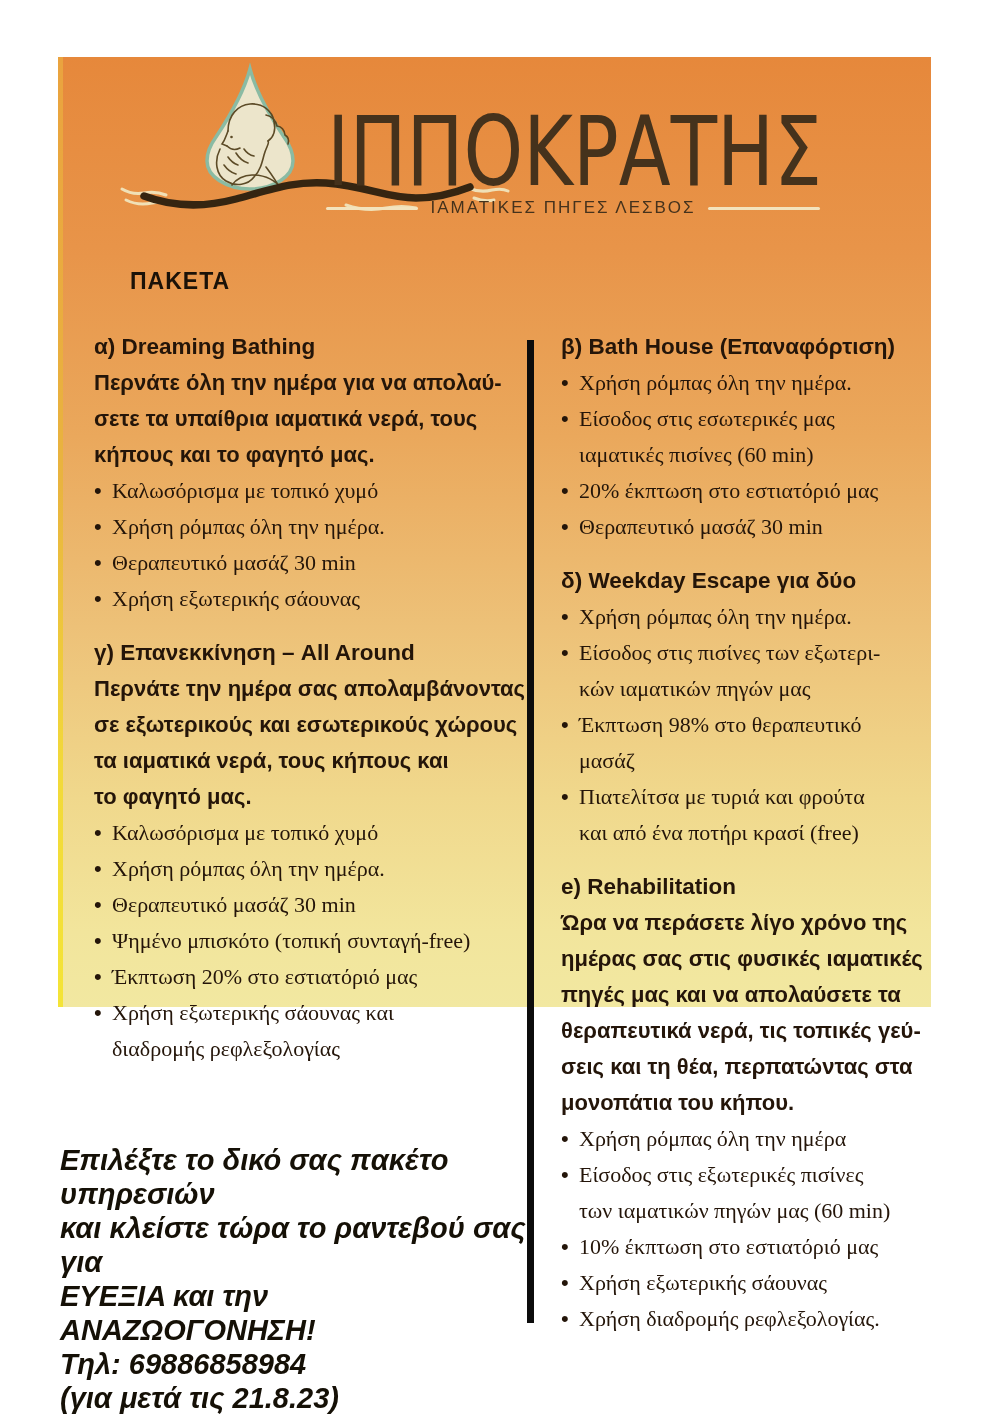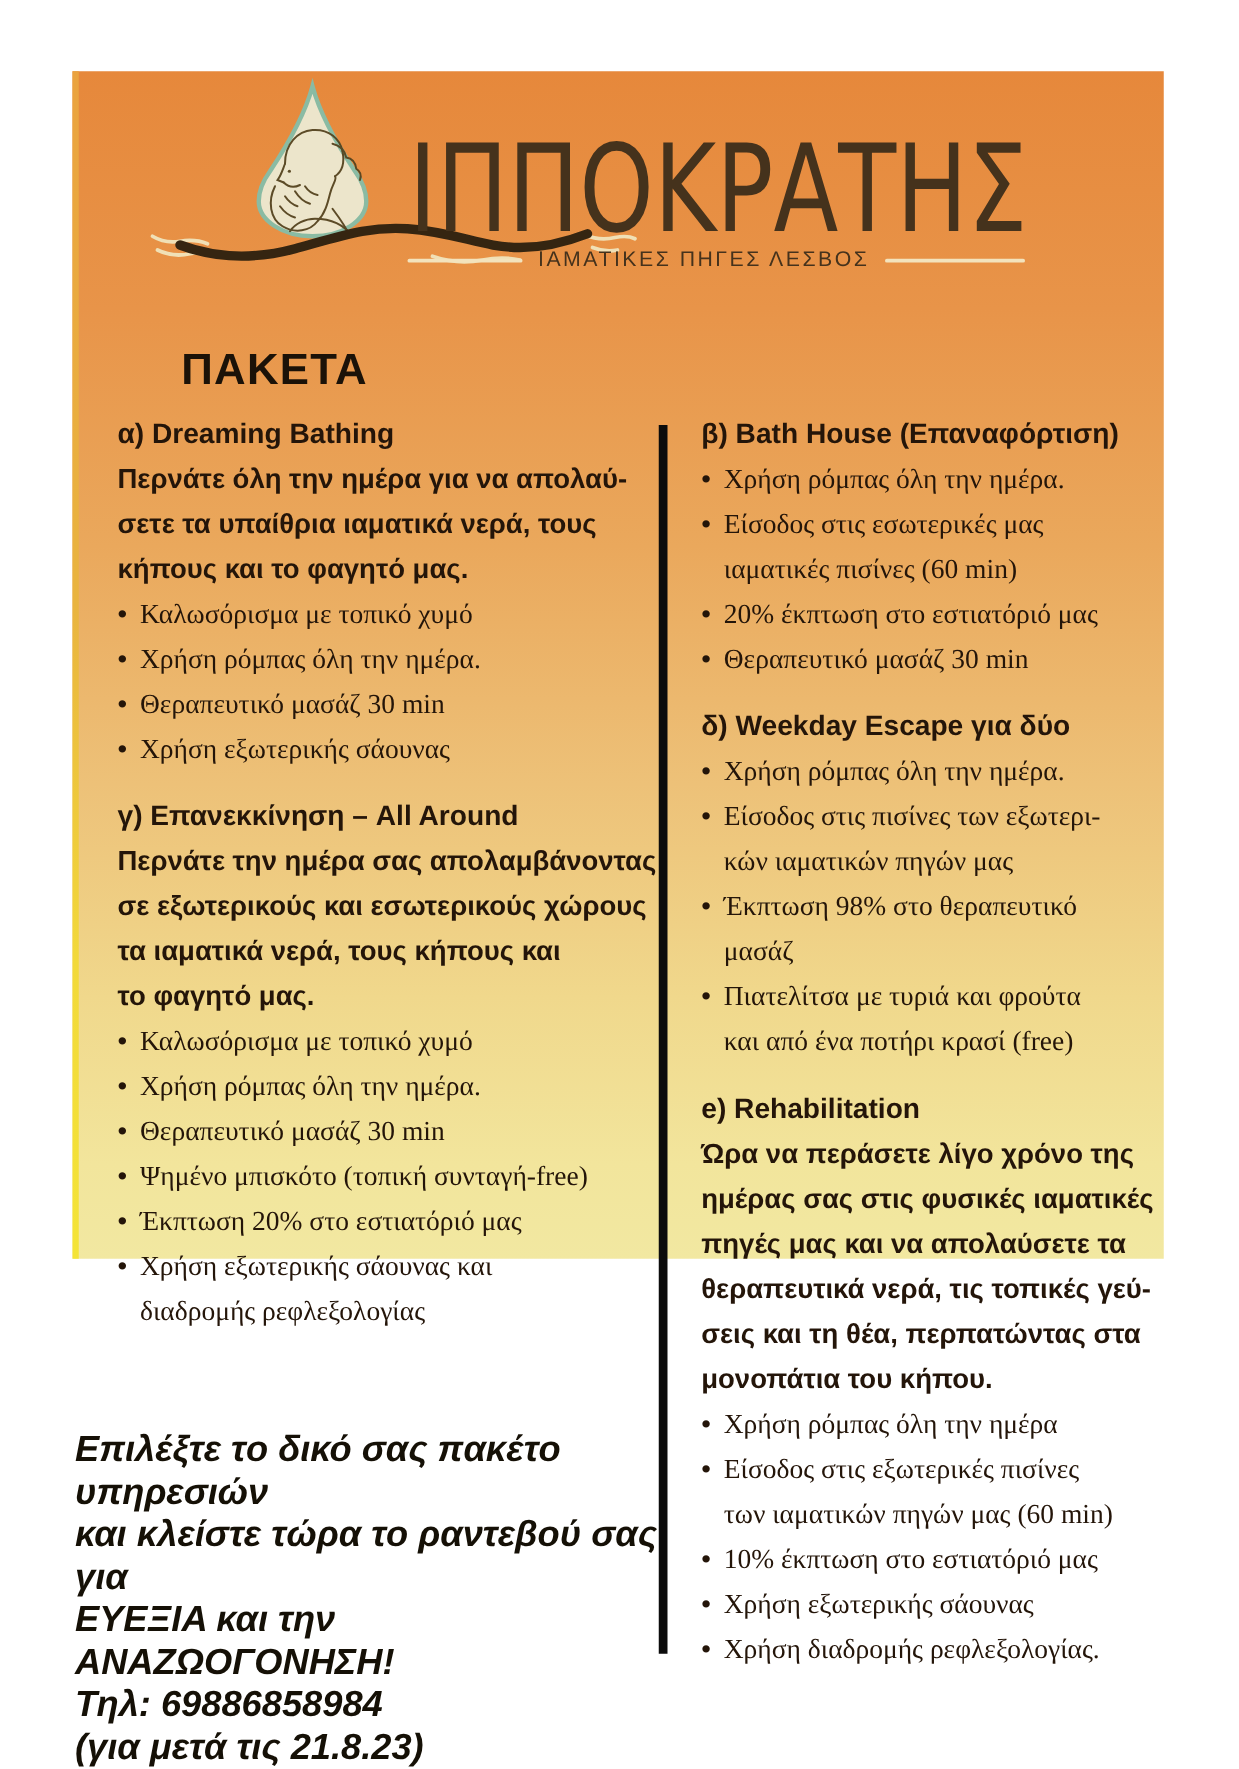--- a/index.html
+++ b/index.html
@@ -11,21 +11,21 @@
   .edge-strip{position:absolute;left:0;top:0;width:5px;height:100%;
           background:linear-gradient(180deg,#eaa33f 0%,#e9b43f 45%,#f2d93a 75%,#f4e437 100%);}
   .logo-art{position:absolute;left:58px;top:0;}
   .brand-svg{position:absolute;left:267px;top:46px;}
   .brand-svg text{font-family:"DejaVu Sans",sans-serif;font-weight:400;fill:#45321c;}
   .subtitle-row{position:absolute;left:269px;top:141px;width:492px;height:20px;
                 display:flex;align-items:center;justify-content:center;gap:12px;}
   .subline{height:3px;background:#f3e3bd;border-radius:2px;flex:0 0 auto;}
   .subline.l{width:92px;} .subline.r{width:112px;}
   .subtitle-text{font-size:17px;font-weight:400;letter-spacing:2px;color:#45321c;white-space:nowrap;text-align:center;}
-  .page-title{position:absolute;left:72px;top:204px;margin:15px;font-size:35px;line-height:40px;
+  .page-title{position:absolute;left:72px;top:204px;margin:0;font-size:23px;line-height:40px;
               font-weight:bold;letter-spacing:1px;color:#1b1208;}
   .col{position:absolute;top:272px;color:#241509;font-size:22px;line-height:36px;}
   .col-left{left:36px;width:448px;}
   .col-right{left:503px;width:374px;}
   .col section{margin:0 0 18px 0;}
   .col h2{margin:0;font-size:22.5px;line-height:36px;font-weight:bold;color:#241509;}
   .intro{margin:0;font-weight:bold;white-space:pre-line;}
   ul.blist{list-style:none;margin:0;padding:0;}
   ul.blist li{display:flex;align-items:flex-start;}
   .dot{flex:0 0 18px;color:#241509;}

